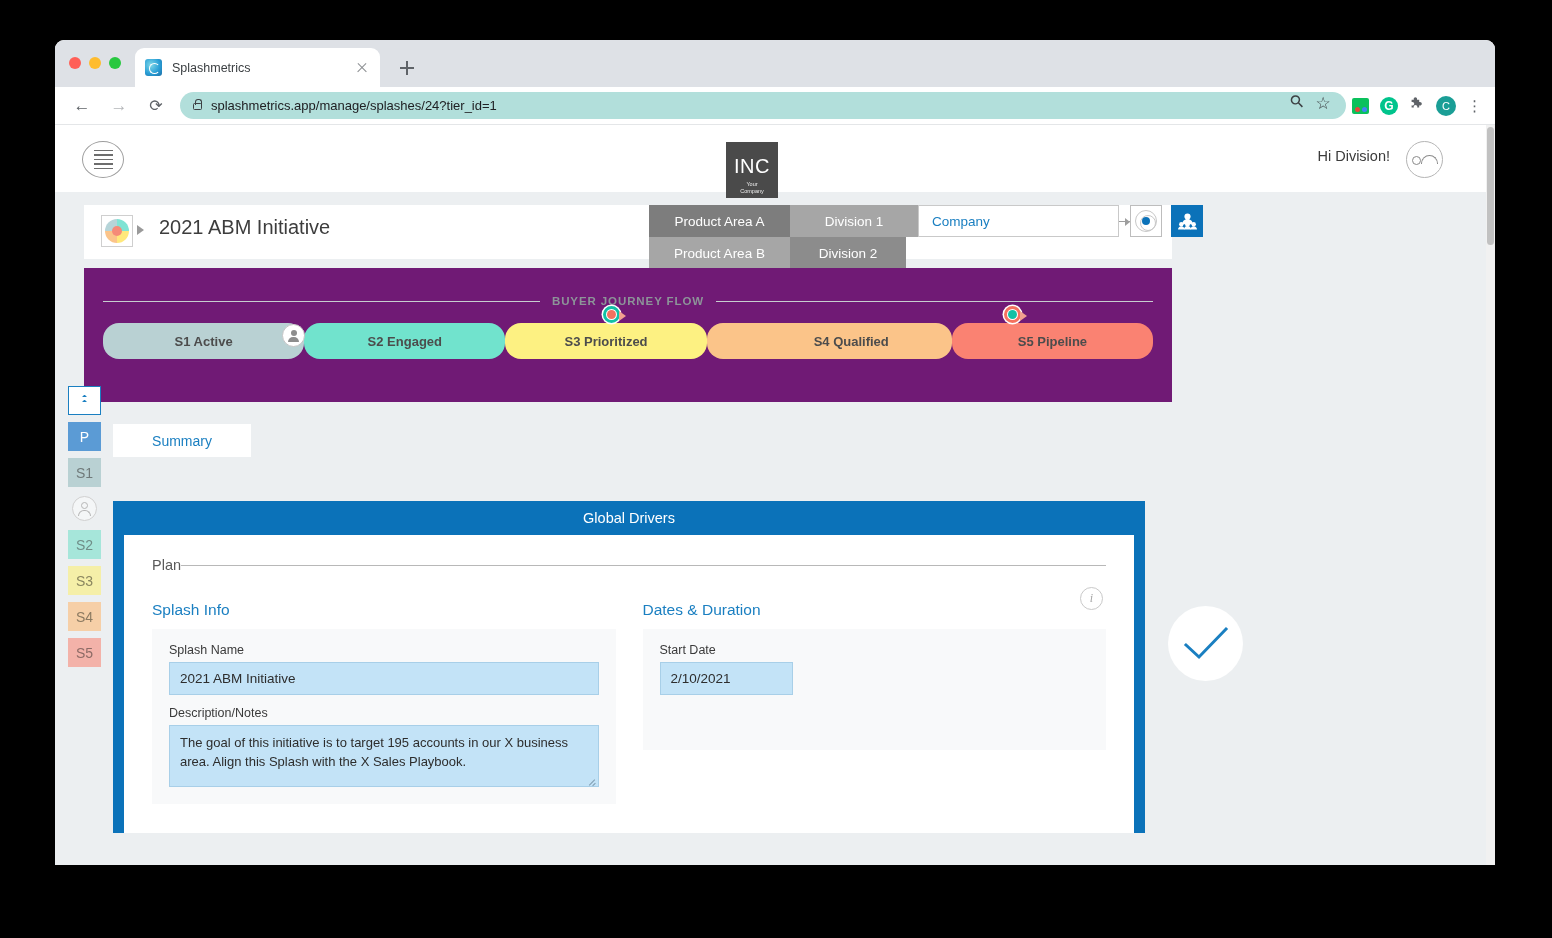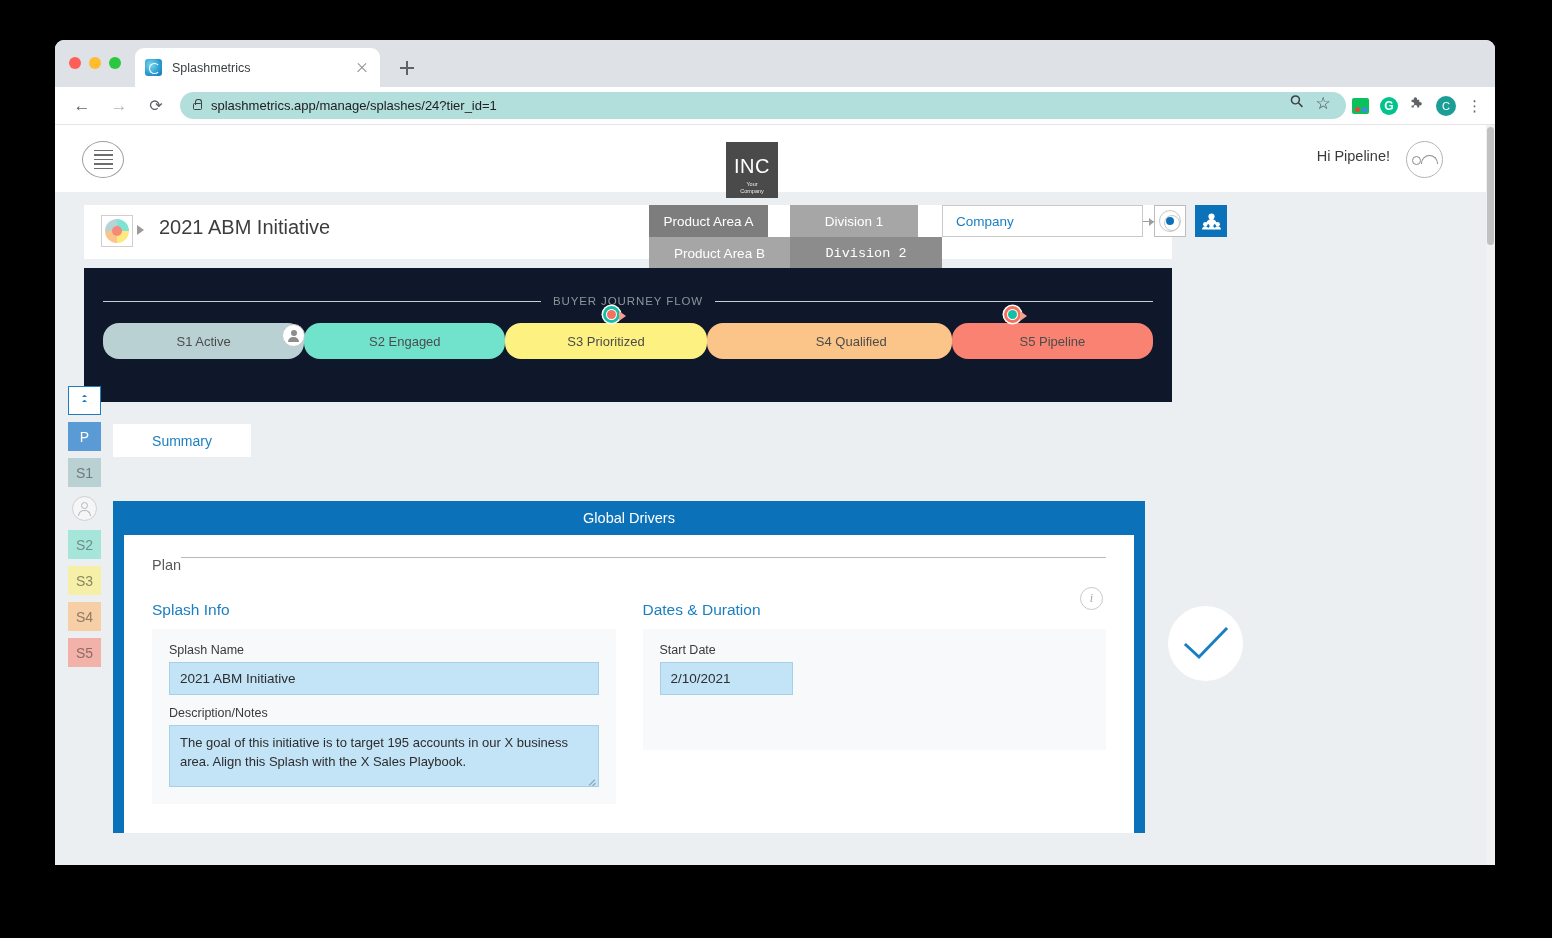--- a/index.html
+++ b/index.html
@@ -184,24 +184,24 @@
     position:absolute;left:75px;top:11px;font-size:20px;color:#3d3d3d;font-weight:400;
   }
 
   
   .tiers{position:absolute;left:565px;top:0;display:flex;align-items:flex-start;}
   .tcol{display:flex;flex-direction:column;}
   .tcell{
     height:32px;display:flex;align-items:center;justify-content:center;
     font-size:13.5px;color:#fff;cursor:pointer;
   }
-  .tcell.pa{width:119px;background:#7d7d7d;}
+  .tcell.pa{width:141px;background:#7d7d7d;}
   .tcell.pb{width:141px;background:#a6a6a6;}
   .tcell.d1{width:128px;background:#a6a6a6;}
-  .tcell.d2{width:152px;background:#8c8c8c;font-family:Liberation Mono, monospace;}
+  .tcell.d2{width:116px;background:#8c8c8c;}
   .company-box{
     width:201px;height:32px;background:#fff;border:1px solid #c9c9c9;
     display:flex;align-items:center;padding-left:13px;font-size:13.5px;color:#1a7fc1;cursor:pointer;
   }
   .conn{
     width:11px;height:1.4px;background:#9e9e9e;margin-top:16px;position:relative;
   }
   .conn::after{
     content:"";position:absolute;right:0;top:-3.3px;width:0;height:0;
     border-left:5px solid #9e9e9e;border-top:4px solid transparent;border-bottom:4px solid transparent;
@@ -220,22 +220,23 @@
   }
   .target-ic i{width:8px;height:8px;border-radius:50%;background:#0b72b9;display:block;z-index:2;}
   .people-btn{
     width:32px;height:32px;background:#0b72b9;margin-left:9px;
     display:flex;align-items:center;justify-content:center;cursor:pointer;position:relative;
   }
   .people-btn svg{display:block;}
 
   
   .journey{
-    margin:9px 0 0 29px;width:1088px;height:134px;background:#0f172a;
+    margin:9px 0 0 29px;width:1088px;height:134px;background:#701a75;
     position:relative;
+    font-weight:bold;
   }
   .jlabel-row{
     position:absolute;left:19px;right:19px;top:27px;display:flex;align-items:center;gap:12px;
   }
   .jline{flex:1;height:1px;background:#c7cdd0;}
   .jlabel{font-size:11.5px;color:#8d9499;letter-spacing:.9px;}
   .stages{
     position:absolute;left:19px;right:19px;top:55px;height:36px;display:flex;
   }
   .stage{
@@ -324,21 +325,21 @@
   .gd-head{
     height:34px;background:#0b72b9;color:#fff;font-size:14.5px;
     display:flex;align-items:center;justify-content:center;
   }
   .gd-body{
     background:#fff;padding:22px 28px 0 28px;height:298px;position:relative;
     border-left:11px solid #0b72b9;border-right:11px solid #0b72b9;
     margin-left:-0px;
   }
   .gd-inner{position:relative;}
-  .plan-row{display:flex;}
+  .plan-row{display:flex;align-items:center;}
   .plan-lbl{font-size:14.5px;color:#5a5a5a;}
   .plan-line{flex:1;height:1px;background:#b8b8b8;}
 
   .info-ic{
     position:absolute;right:3px;top:30px;width:23px;height:23px;border-radius:50%;
     border:1px solid #c9c9c9;color:#a5a5a5;font-size:12px;font-style:italic;
     display:flex;align-items:center;justify-content:center;cursor:pointer;
     font-family:"Liberation Serif", serif;
   }
 
@@ -435,21 +436,21 @@
           <i></i>
           <i></i>
           <i></i>
           <i></i>
       </div>
       <div class="brand-logo">
         <div class="b1">INC</div>
         <div class="b2">Your</div>
         <div class="b2" style="margin-top:0">Company</div>
       </div>
-      <div class="greet">Hi Pipeline!</div>
+      <div class="greet">Hi Division!</div>
       <div class="avatar-circle">
         <span class="av-head"></span>
         <span class="av-body"></span>
       </div>
     </div>
 
 
     <div class="title-card">
       <div class="splash-ic">
           <span class="pie"></span>

